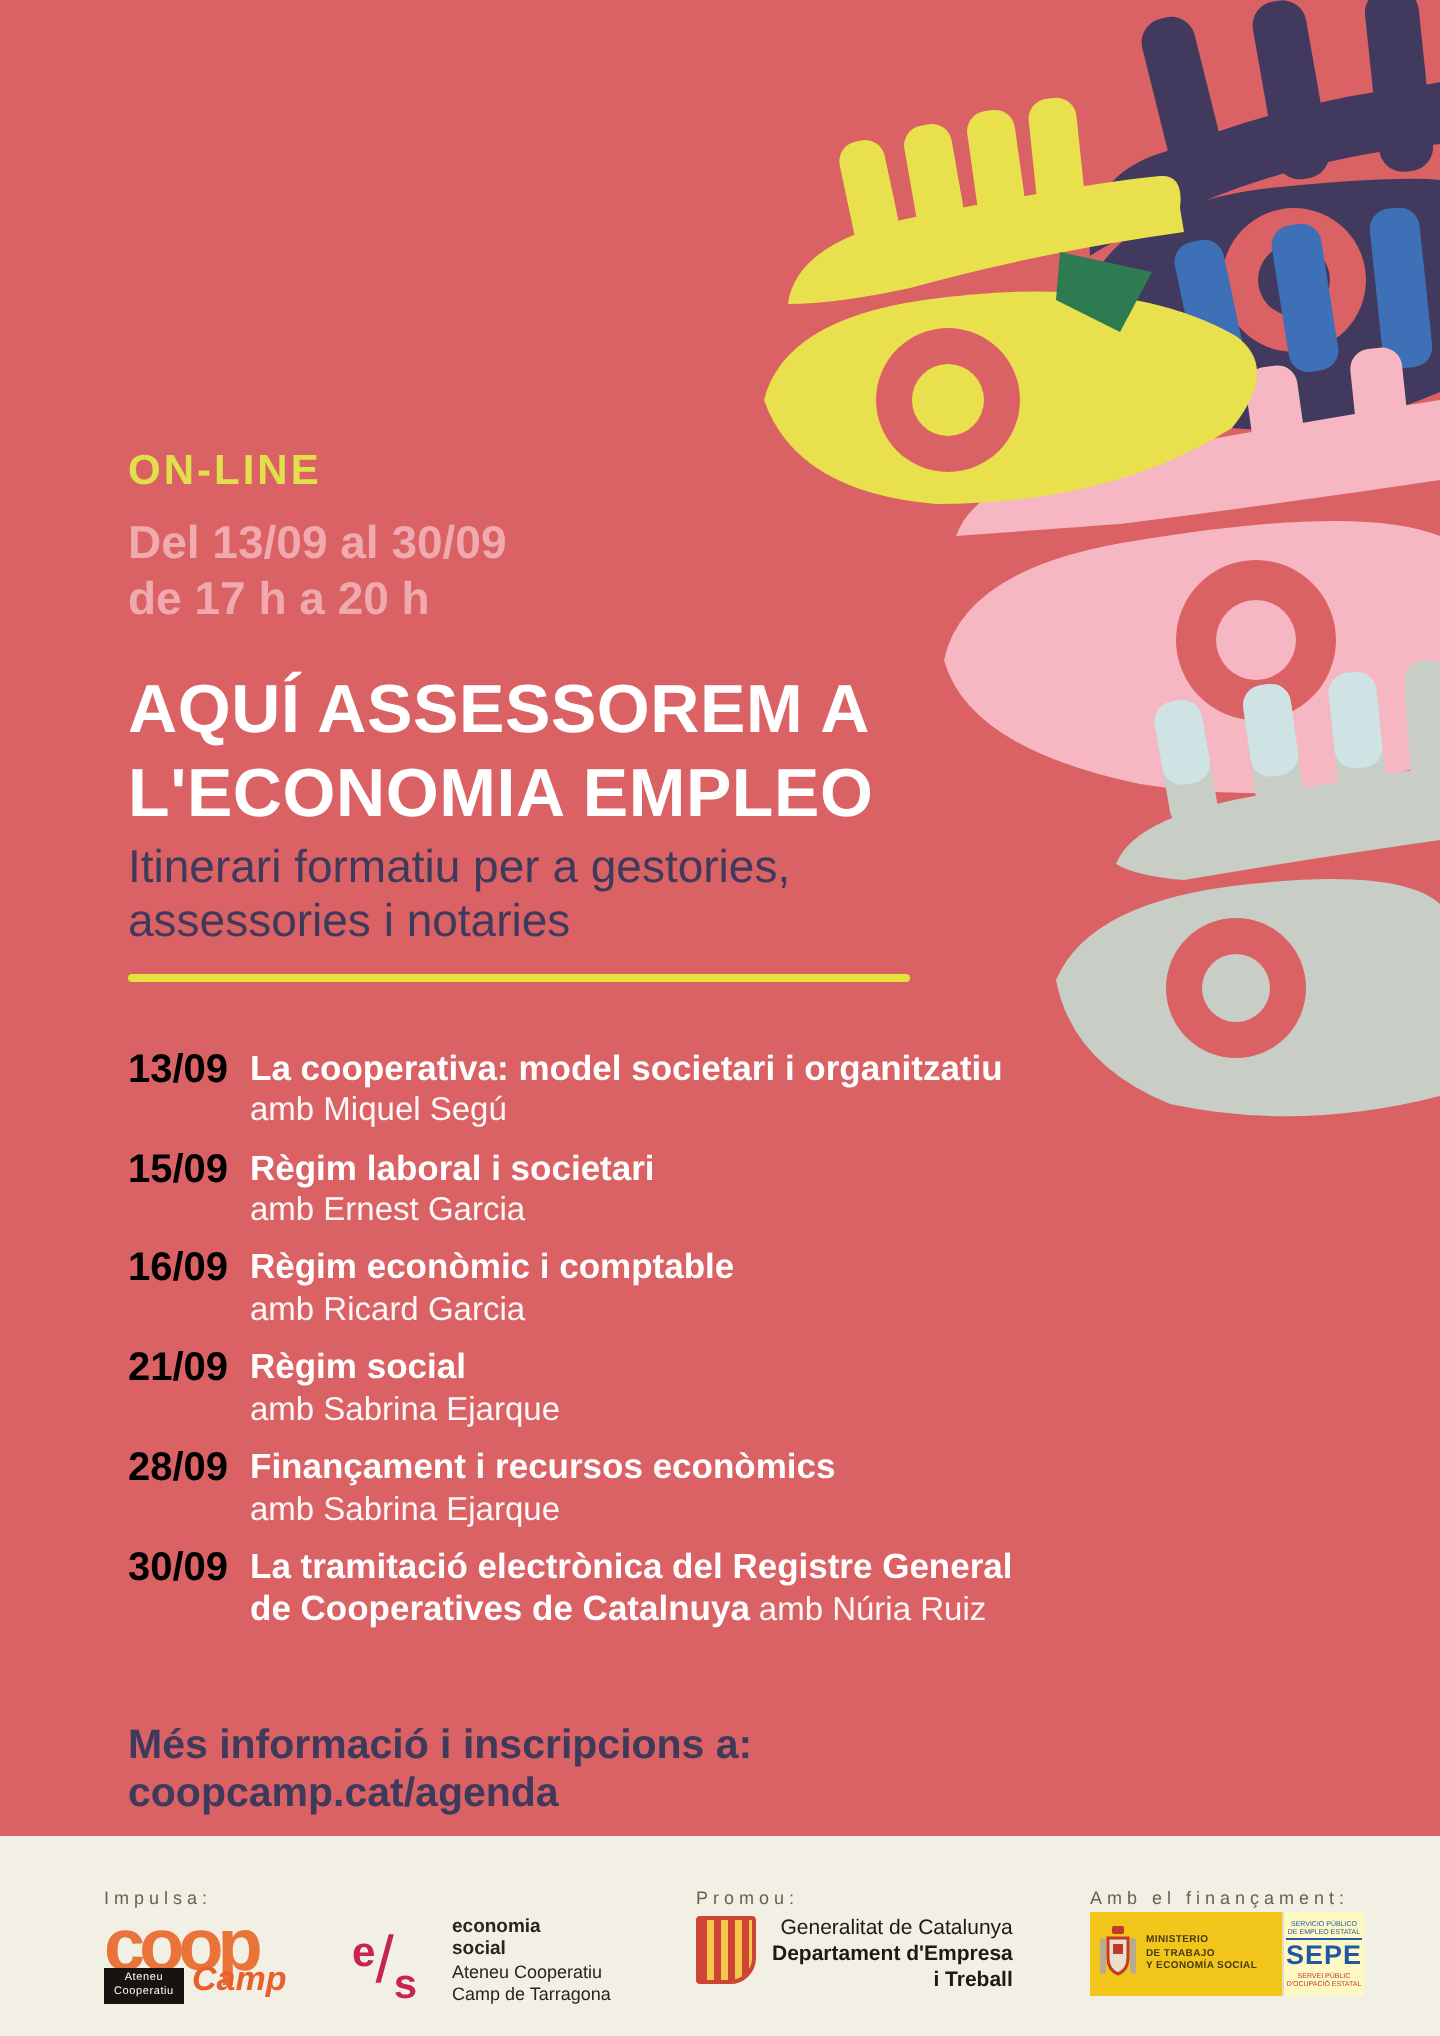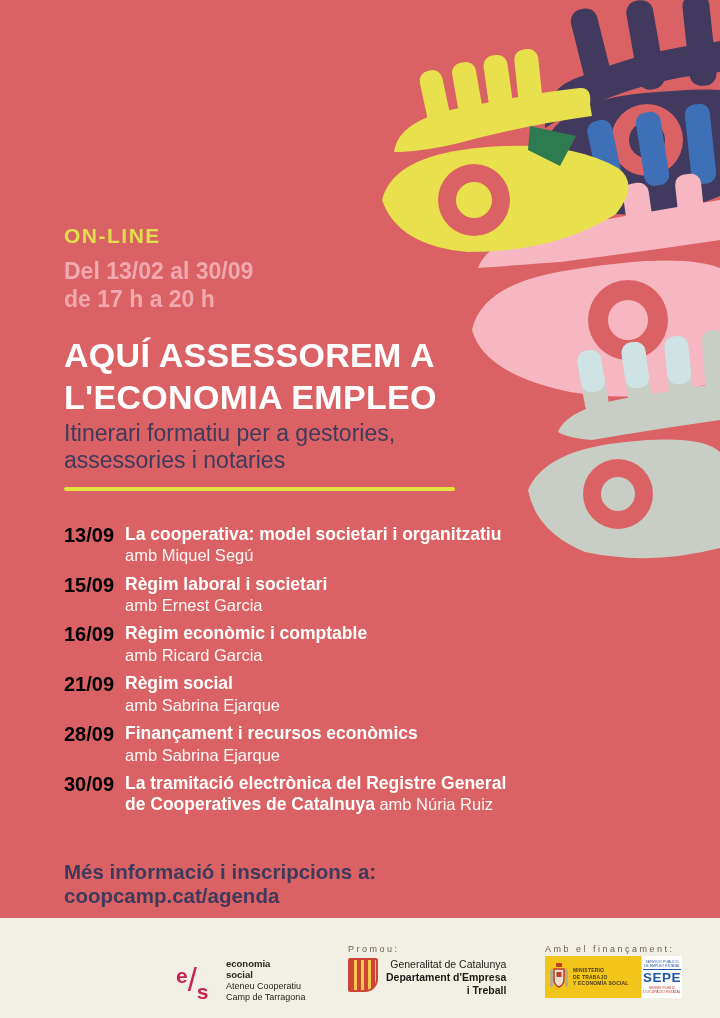--- a/index.html
+++ b/index.html
@@ -52,21 +52,21 @@
   .senyera{width:30px;height:34px;border-radius:2px 2px 13px 2px;background:repeating-linear-gradient(90deg,#cf4535 0 3.5px,#f5c84c 3.5px 7px);border:2px solid #cf4535;box-sizing:border-box;flex:0 0 30px;}
   .gencat-text{margin-left:8px;color:#1a1a18;font-size:10.5px;line-height:1.25;}
   .gencat-text span{display:block;}
   .gencat-text .b{font-weight:bold;}
   
   .g4{left:545px;width:160px;}
   .minis{position:absolute;top:38px;left:0;display:flex;}
   .minbox{width:96px;height:42px;background:#f2c51b;display:flex;align-items:center;padding:0 3px;box-sizing:border-box;}
   .min-text{margin-left:3px;font-size:5px;font-weight:bold;color:#473a17;line-height:1.35;letter-spacing:.2px;}
   .min-text span{display:block;}
-  .sepebox{width:40px;height:42px;background:#ffffff;display:flex;flex-direction:column;align-items:center;justify-content:center;border-left:1px solid #e0dcc9;}
+  .sepebox{width:40px;height:42px;background:#fef9c3;display:flex;flex-direction:column;align-items:center;justify-content:center;border-left:1px solid #e0dcc9;}
   .sepe-top{font-size:3.5px;color:#2157a7;line-height:1.2;text-align:center;}
   .sepe-top span,.sepe-bot span{display:block;}
   .sepe-word{font-size:13.5px;font-weight:bold;color:#2157a7;letter-spacing:.5px;border-top:1px solid #2157a7;margin-top:1px;line-height:1.15;}
   .sepe-bot{font-size:3.5px;color:#bf3a2b;line-height:1.2;text-align:center;}
 </style>
 </head>
 <body>
 
 <svg class="eyes" width="720" height="620" viewBox="0 0 720 620" aria-hidden="true">
 
@@ -121,21 +121,21 @@
     <path d="M382,200 Q392,160 462,150 Q562,136 618,168 Q640,184 616,214 Q556,252 468,252 Q398,246 382,200 Z"></path>
     <circle cx="474" cy="200" r="36" fill="#db6264"></circle>
     <circle cx="474" cy="200" r="18" fill="#e8e14d"></circle>
   </g>
   <path d="M530,126 L576,136 L560,166 L528,150 Z" fill="#2e7b52"></path>
 </svg>
 
 <div class="content">
   <div class="online">ON-LINE</div>
   <div class="dates">
-    <span>Del 13/02 al 30/09</span><br>
+    <span>Del 13/09 al 30/09</span><br>
     <span>de 17 h a 20 h</span>
   </div>
   <div class="title">
     <span>AQUÍ ASSESSOREM A</span>
     <span>L'ECONOMIA EMPLEO</span>
   </div>
   <div class="subtitle">
     <span>Itinerari formatiu per a gestories,</span>
     <span>assessories i notaries</span>
   </div>
@@ -186,20 +186,31 @@
     <div class="cell">
       <span class="t">La tramitació electrònica del Registre General de Cooperatives de Catalnuya</span>
       <span class="s"> amb Núria Ruiz</span>
     </div>
   </div>
 </div>
   <div class="moreinfo">Més informació i inscripcions a: coopcamp.cat/agenda</div>
 </div>
 
 <div class="footer">
+  <div class="fgroup g1">
+    <div class="flabel">Impulsa:</div>
+    <div class="coop-logo">
+      <span class="coop-word">coop</span>
+      <span class="coop-badge">
+        <span>Ateneu</span>
+        <span>Cooperatiu</span>
+      </span>
+      <span class="coop-camp">Camp</span>
+    </div>
+  </div>
   <div class="fgroup g2">
     <div class="es">
       <span class="es-glyph"><span class="es-e">e</span><span class="es-slash">/</span><span class="es-s">s</span></span>
       <span class="es-text">
         <span class="b">economia</span>
         <span class="b">social</span>
         <span>Ateneu Cooperatiu</span>
         <span>Camp de Tarragona</span>
       </span>
     </div>

